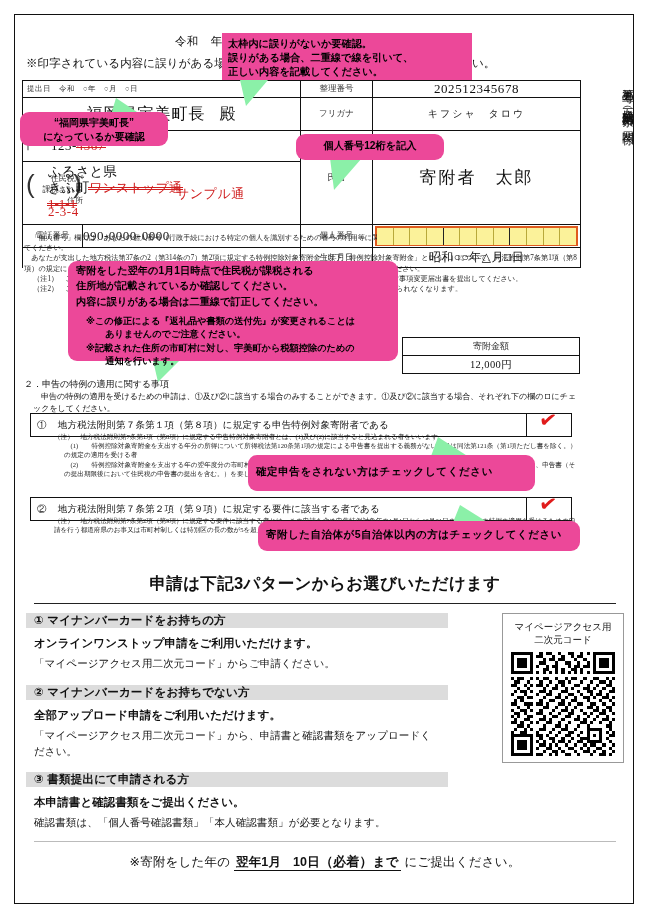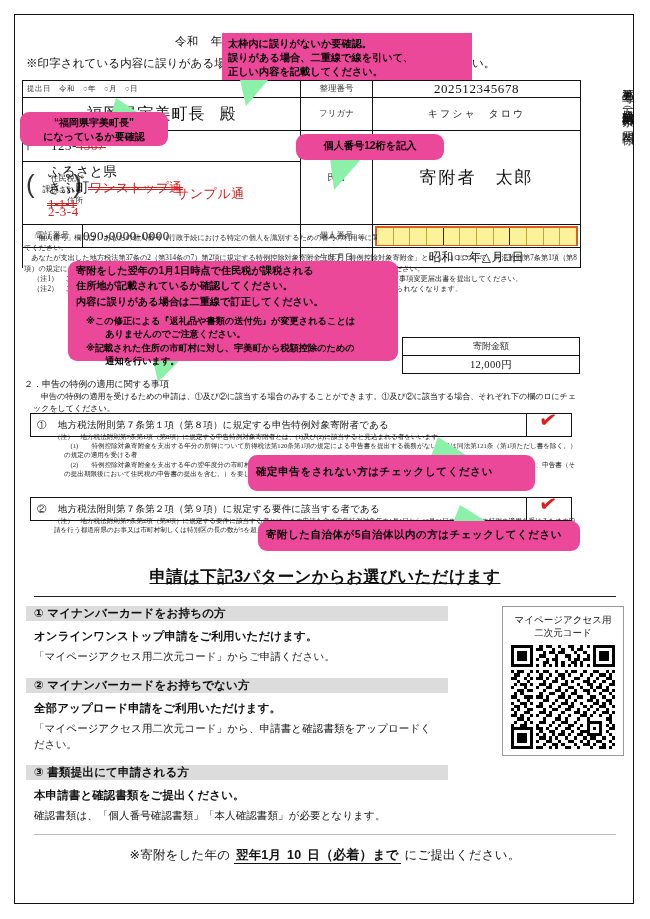--- a/index.html
+++ b/index.html
@@ -171,21 +171,21 @@
   .co-ck1{left:248px;top:455px;width:287px;height:36px;padding:10px 8px;font-size:10.5px;letter-spacing:.6px;}
   .co-ck1-tail{left:430px;top:437px;border-left:8px solid transparent;border-right:34px solid transparent;border-bottom:22px solid #8bf0a8;}
 
   .co-ck2{left:258px;top:521px;width:322px;height:30px;padding:7px 8px;font-size:10.5px;letter-spacing:.5px;}
   .co-ck2-tail{left:452px;top:505px;border-left:8px solid transparent;border-right:32px solid transparent;border-bottom:20px solid #8bf0a8;}
 
   
   .guide{position:absolute;left:26px;top:565px;width:598px;}
   .guide-title{
     text-align:center;font-size:16.5px;font-weight:bold;letter-spacing:.3px;
-    font-family:"Liberation Sans","DejaVu Sans",sans-serif;color:#111;margin:1px;text-decoration:underline;
+    font-family:"Liberation Sans","DejaVu Sans",sans-serif;color:#111;margin:8px;
   }
   .hr-thick{border-top:1.6px solid #222;margin:8px 8px 0 8px;}
   .hr-thin{border-top:1px solid #bbb;margin:10px 8px 0 8px;}
 
   .guide-body{position:relative;margin-top:9px;}
   .guide-left{width:422px;}
   .pat-head{
     background:#dcdcdc;font-family:"Liberation Sans","DejaVu Sans",sans-serif;
     font-weight:bold;font-size:11.5px;padding:0 8px;color:#111;letter-spacing:.2px;
   }
@@ -210,21 +210,21 @@
     line-height:1.4;color:#111;margin-bottom:5px;
   }
   .qr-img{width:104px;height:104px;margin:0 auto;display:block;}
 
   .deadline{
     text-align:center;margin-top:11px;
     font-family:"Liberation Sans","DejaVu Sans",sans-serif;
     font-size:12.5px;color:#111;letter-spacing:.2px;
   }
   .deadline .u{border-bottom:1.3px solid #111;padding:0 2px 1px 2px;font-weight:bold;}
-  .deadline .day{display:inline-block;min-width:26px;text-align:center;font-weight:bold;}
+  .deadline .day{display:inline-block;min-width:26px;text-align:right;font-weight:bold;}
   .deadline .must{font-weight:bold;font-size:13px;}
 </style>
 </head>
 <body>
 
 <div class="page">
   <div class="outer-border"></div>
 
   <div class="form-area">
     <div class="title-line">令和　年寄附分　寄附金税額控除に係る申告特例申請書</div>

